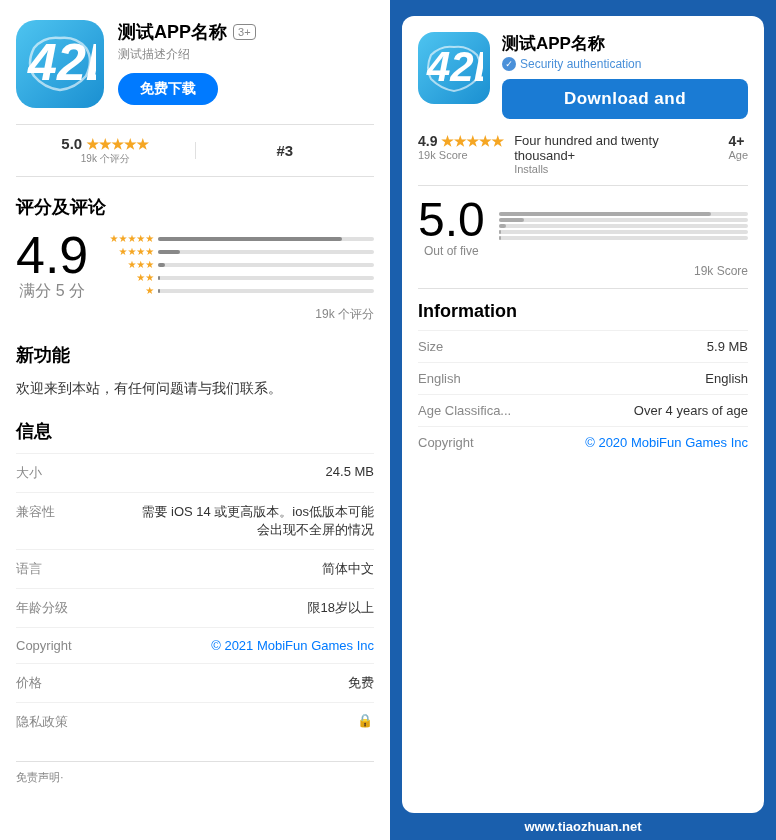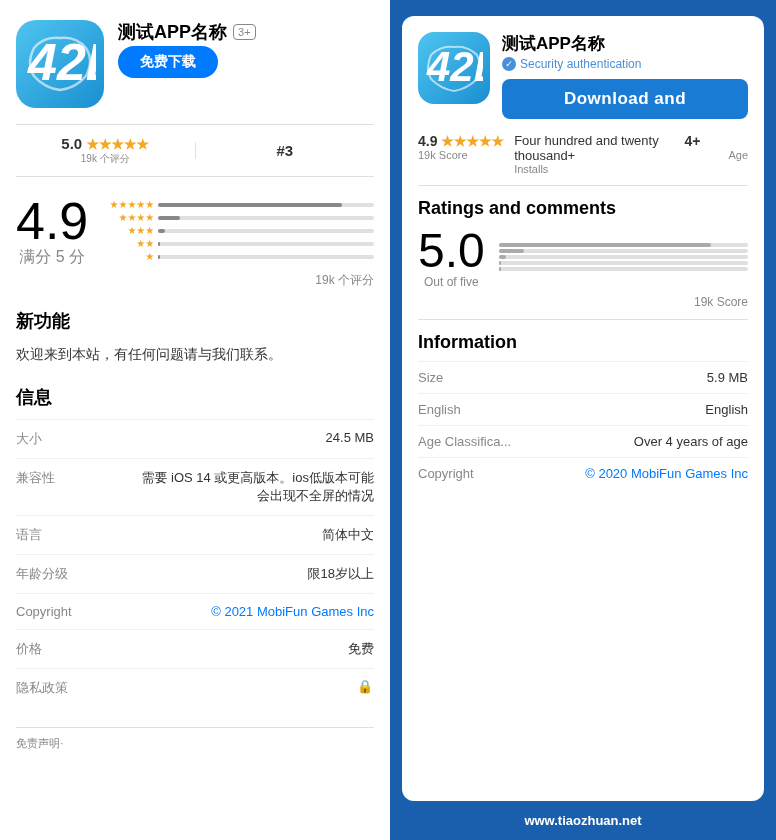--- a/index.html
+++ b/index.html
@@ -111,21 +111,21 @@
 
     .right-info-row { display: flex; justify-content: space-between; padding: 8px 0; border-top: 1px solid #f0f0f0; font-size: 13px; }
     .right-info-label { color: #888; }
     .right-info-value { color: #333; }
     .right-info-value.blue { color: #007aff; }
 
     .watermark {
       background: #1a5fad;
       color: #fff;
       text-align: center;
-      padding: 12px;
+      padding: 6px;
       font-size: 13px;
       font-weight: 600;
     }
   </style>
 </head>
 <body>
 
 <div class="left-panel">
 
   <div class="app-header">
@@ -133,38 +133,40 @@
       <svg viewBox="0 0 72 72" xmlns="http://www.w3.org/2000/svg">
         <text x="4" y="52" font-size="52" font-weight="900" fill="white" font-family="Arial Black, sans-serif" style="font-style:italic;">42B</text>
         <path d="M10 20 Q20 8 36 10 Q52 8 62 20 Q70 32 62 48 Q52 60 36 62 Q20 60 10 48 Q2 36 10 20Z" fill="none" stroke="white" stroke-width="2.5" opacity="0.6"></path>
       </svg>
     </div>
     <div class="app-meta">
       <div class="app-name-row">
         <span class="app-name-left">测试APP名称</span>
         <span class="age-badge">3+</span>
       </div>
+      <div class="app-subtitle">测试描述介绍</div>
       <button class="download-btn">免费下载</button>
     </div>
   </div>
 
   <div class="stats-row">
     <div class="stat-item">
       <div class="stat-main">
         <span>5.0</span>
         <span class="stat-stars">★★★★★</span>
       </div>
       <div class="stat-sub">19k 个评分</div>
     </div>
     <div class="stat-item">
       <div class="stat-main">#3</div>
     </div>
   </div>
 
   <div class="section">
+    <div class="section-title">评分及评论</div>
     <div class="rating-block">
       <div style="text-align:center;">
         <div class="big-score">4.9</div>
         <div class="score-label">满分 5 分</div>
       </div>
       <div class="star-bars">
         <div class="star-bar-row">
           <span class="stars">★★★★★</span>
           <div class="bar-bg">
               <div class="bar-fill" style="width:85%;"></div>
@@ -266,27 +268,26 @@
           <span style="color:#f5a623;">★★★★★</span>
         </div>
         <div style="font-size:11px;color:#888;">19k Score</div>
       </div>
       <div style="flex:1;">
         <div style="font-size:13px;color:#333;font-weight:500;">Four hundred and twenty thousand+</div>
         <div style="font-size:11px;color:#888;">Installs</div>
       </div>
       <div>
         <div style="font-size:14px;font-weight:600;color:#333;">4+</div>
-        <div style="font-size:11px;color:#888;margin-left:44px;">Age</div>
+        <div style="font-size:11px;color:#888;">Age</div>
       </div>
     </div>
 
     <div style="height:1px;background:#e0e0e0;margin-bottom:10px;"></div>
 
-    <div class="right-section-title">Ratings and comments</div>
     <div class="right-rating-block">
       <div style="text-align:center;">
         <div class="right-big-score">5.0</div>
         <div class="right-score-label">Out of five</div>
       </div>
       <div class="right-star-bars">
         <div class="right-bar-row">
           <div class="right-bar-bg">
               <div class="right-bar-fill" style="width:85%;"></div>
             </div>

